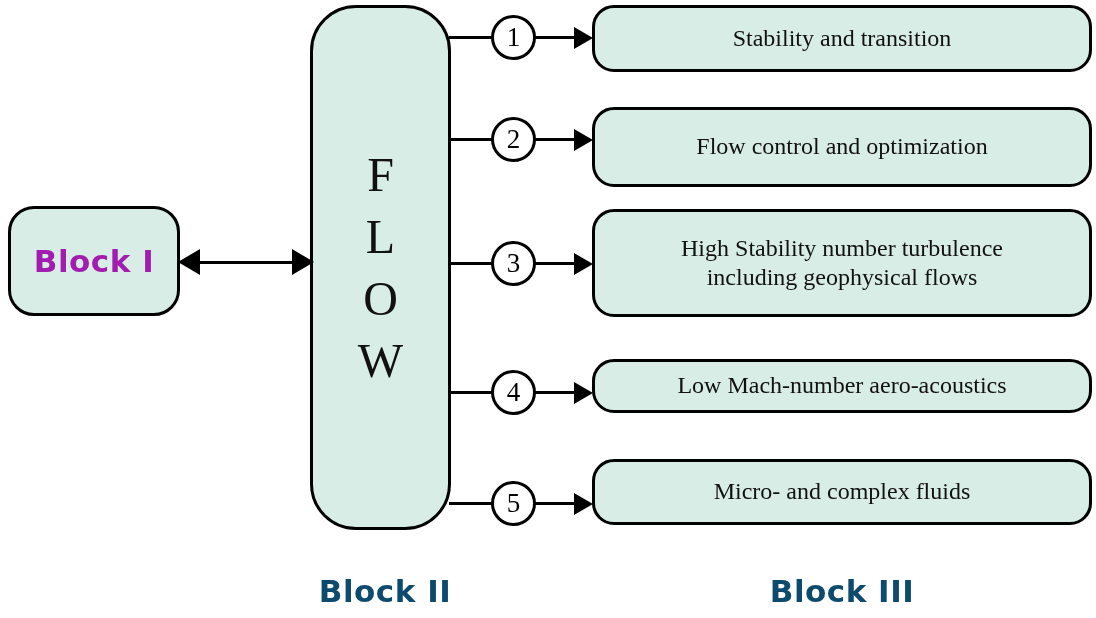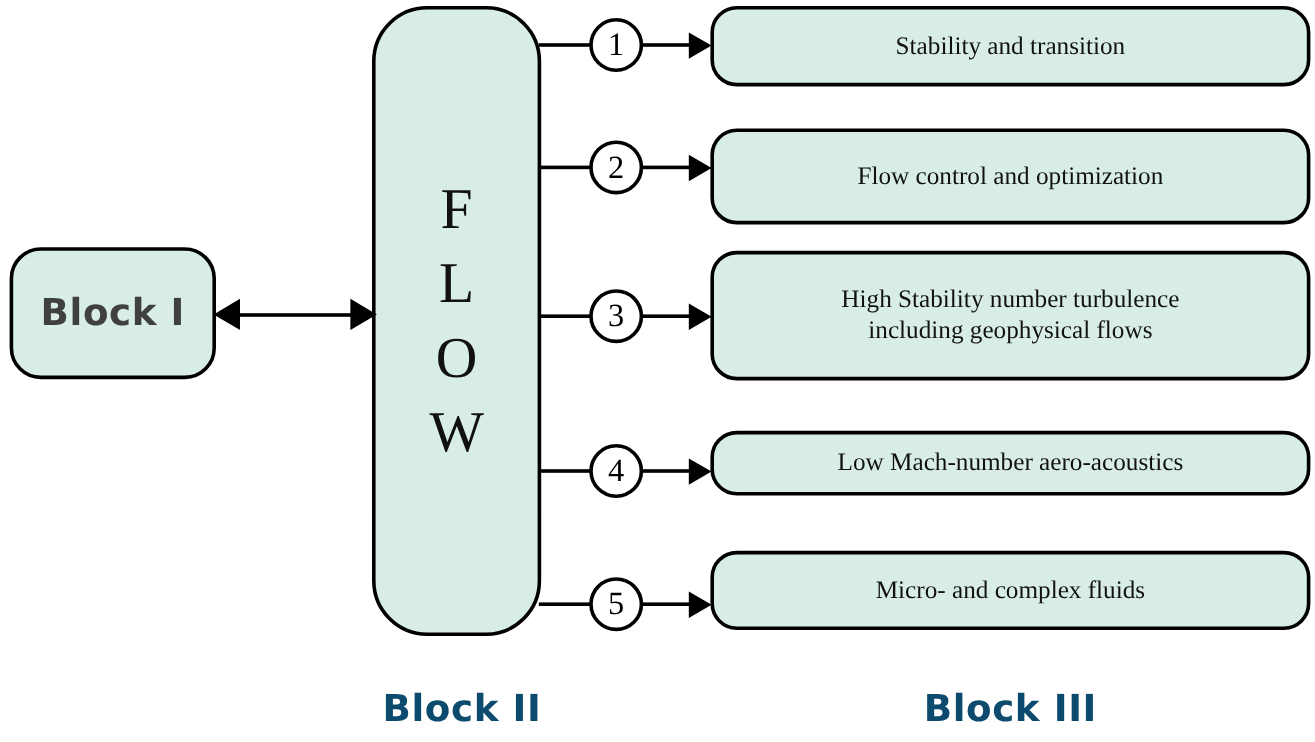--- a/index.html
+++ b/index.html
@@ -35,21 +35,21 @@
     top: 206px;
     width: 172px;
     height: 110px;
     border-radius: 26px;
   }
   #block-one .label {
     font-family: "DejaVu Sans", "Liberation Sans", sans-serif;
     font-weight: bold;
     font-size: 31px;
     letter-spacing: 0.5px;
-    color: #404040;
+    color: #a21caf;
   }
 
   
   #flow-block {
     left: 310px;
     top: 5px;
     width: 141px;
     height: 525px;
     border-radius: 46px;
     flex-direction: column;
@@ -69,21 +69,21 @@
     margin: 7px 0;
   }
 
   
   .topic-box {
     left: 592px;
     width: 500px;
   }
   .topic-box .topic-text {
     font-family: "Liberation Serif", "DejaVu Serif", serif;
-    font-size: 21px;
+    font-size: 24px;
     color: #111;
     line-height: 1.22;
     padding: 0 10px;
   }
 
   
   .num-circle {
     position: absolute;
     box-sizing: border-box;
     width: 45px;

